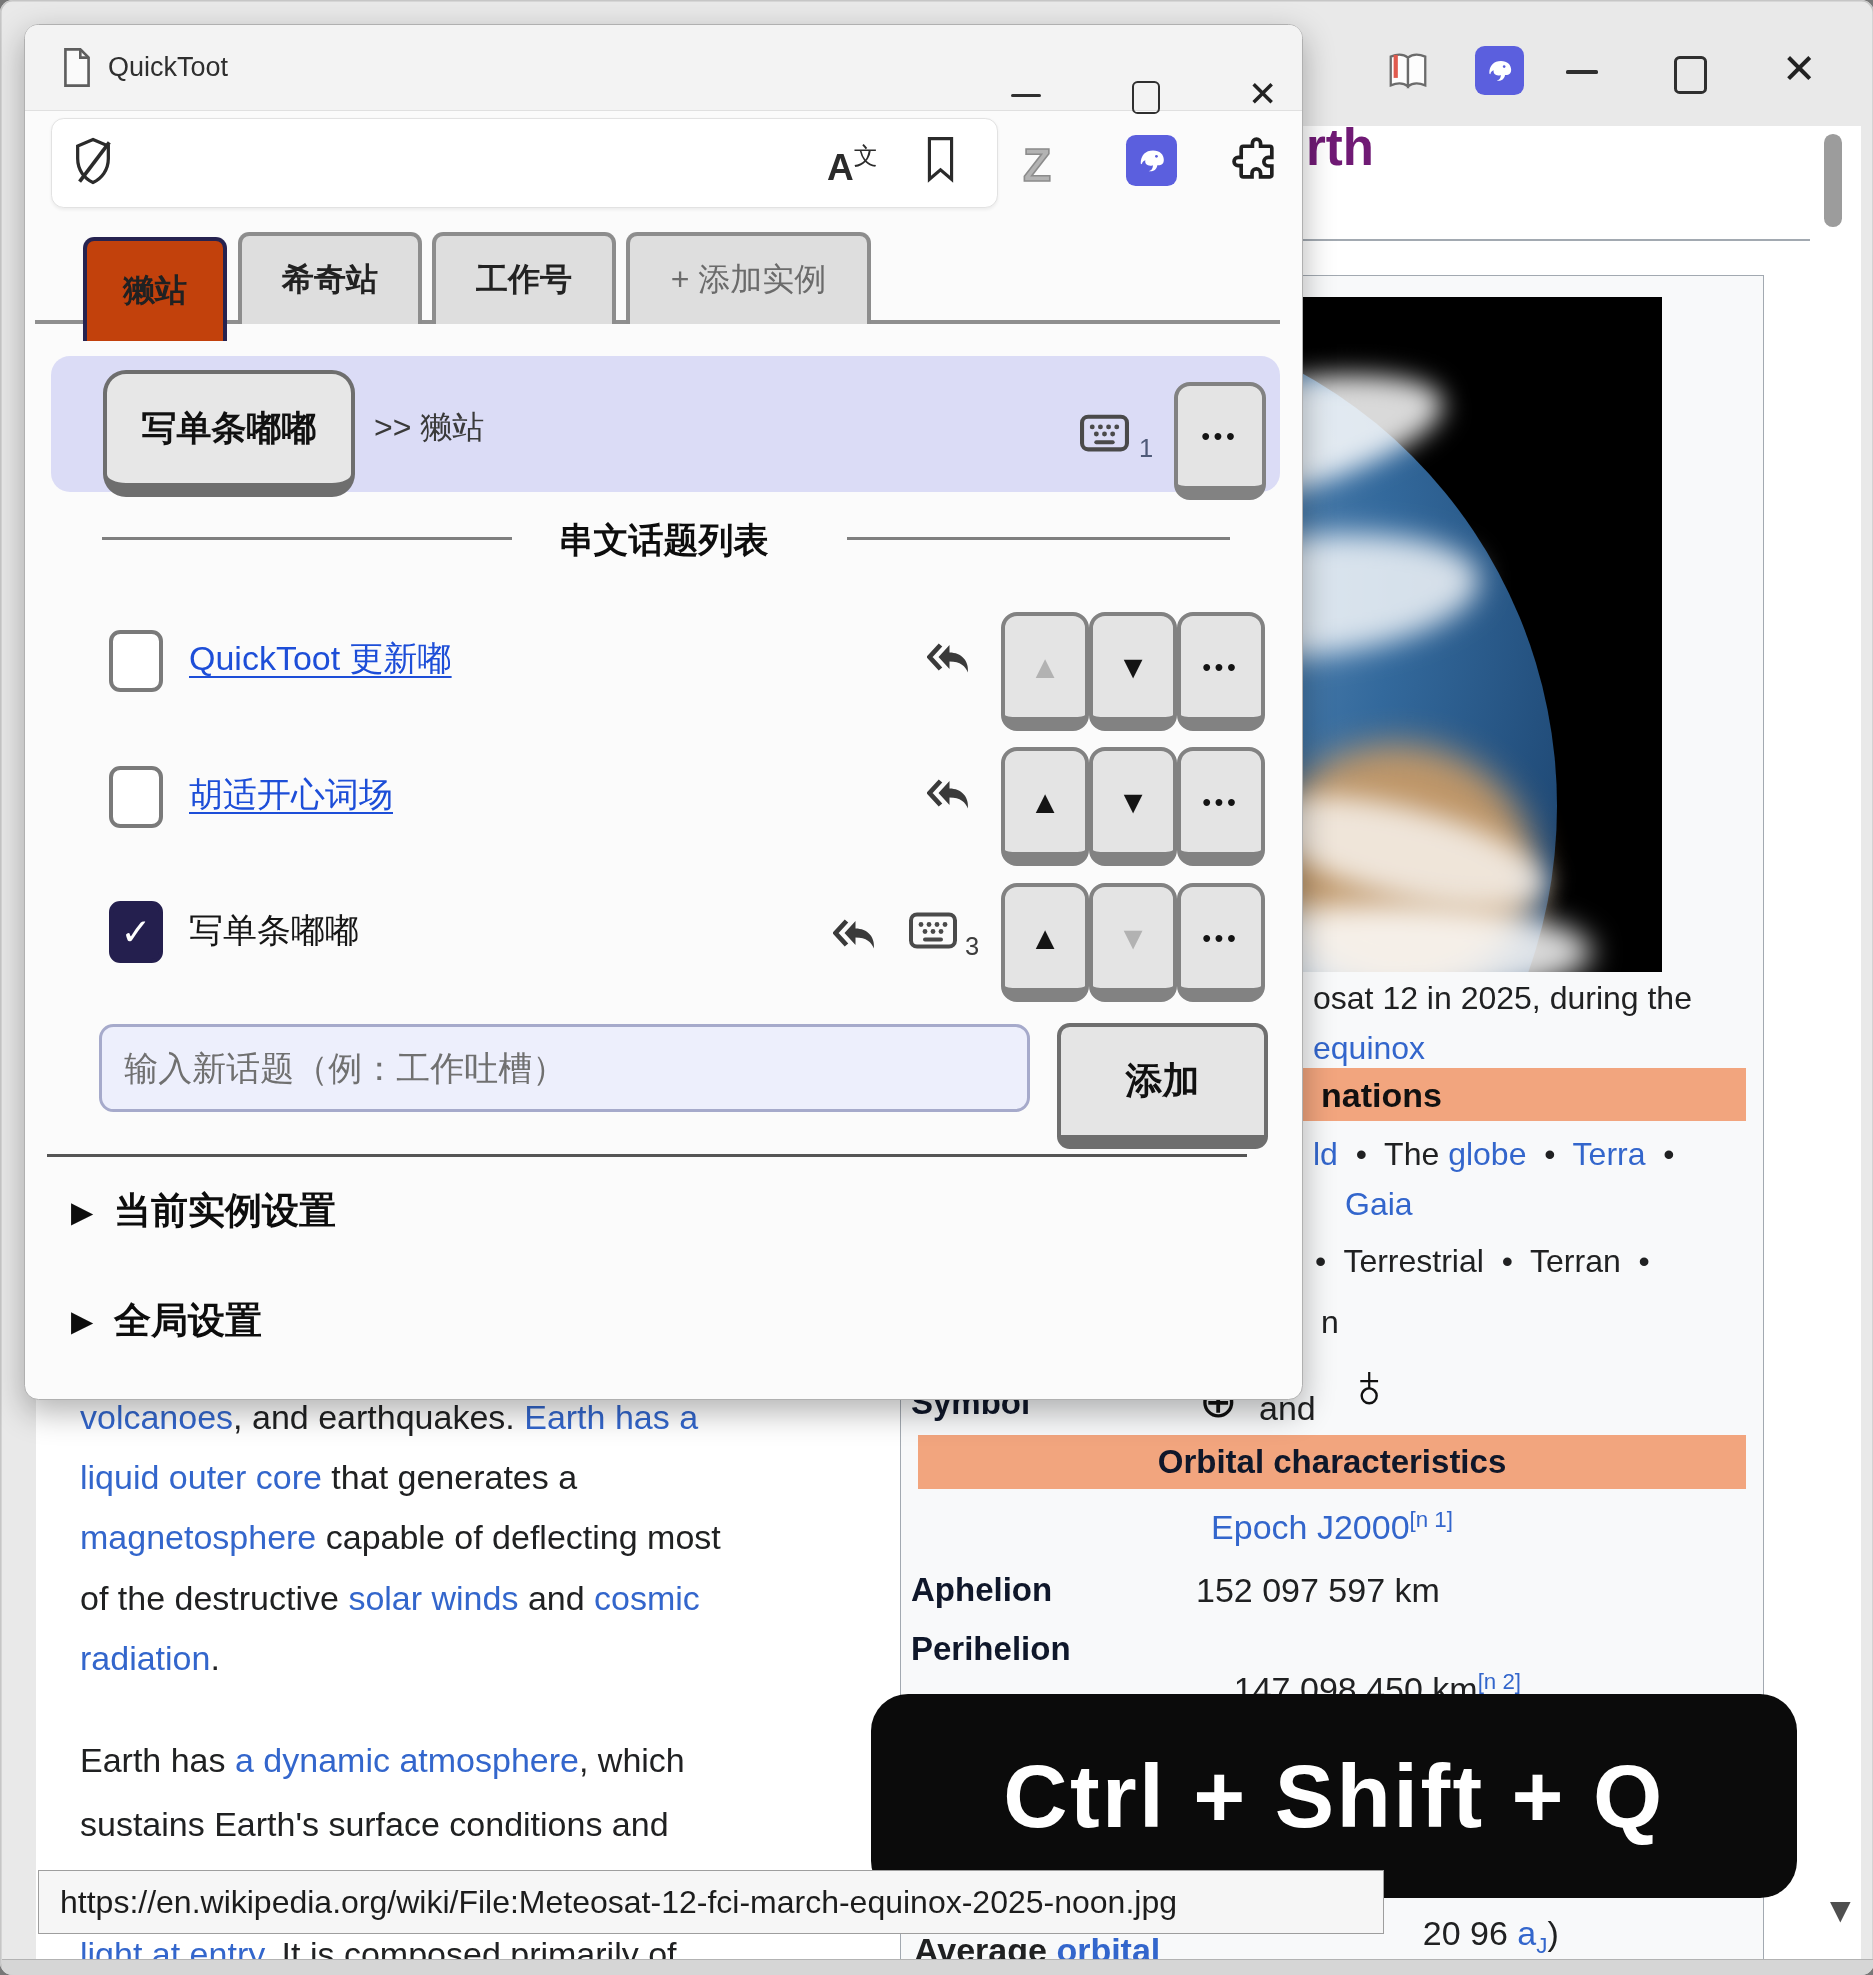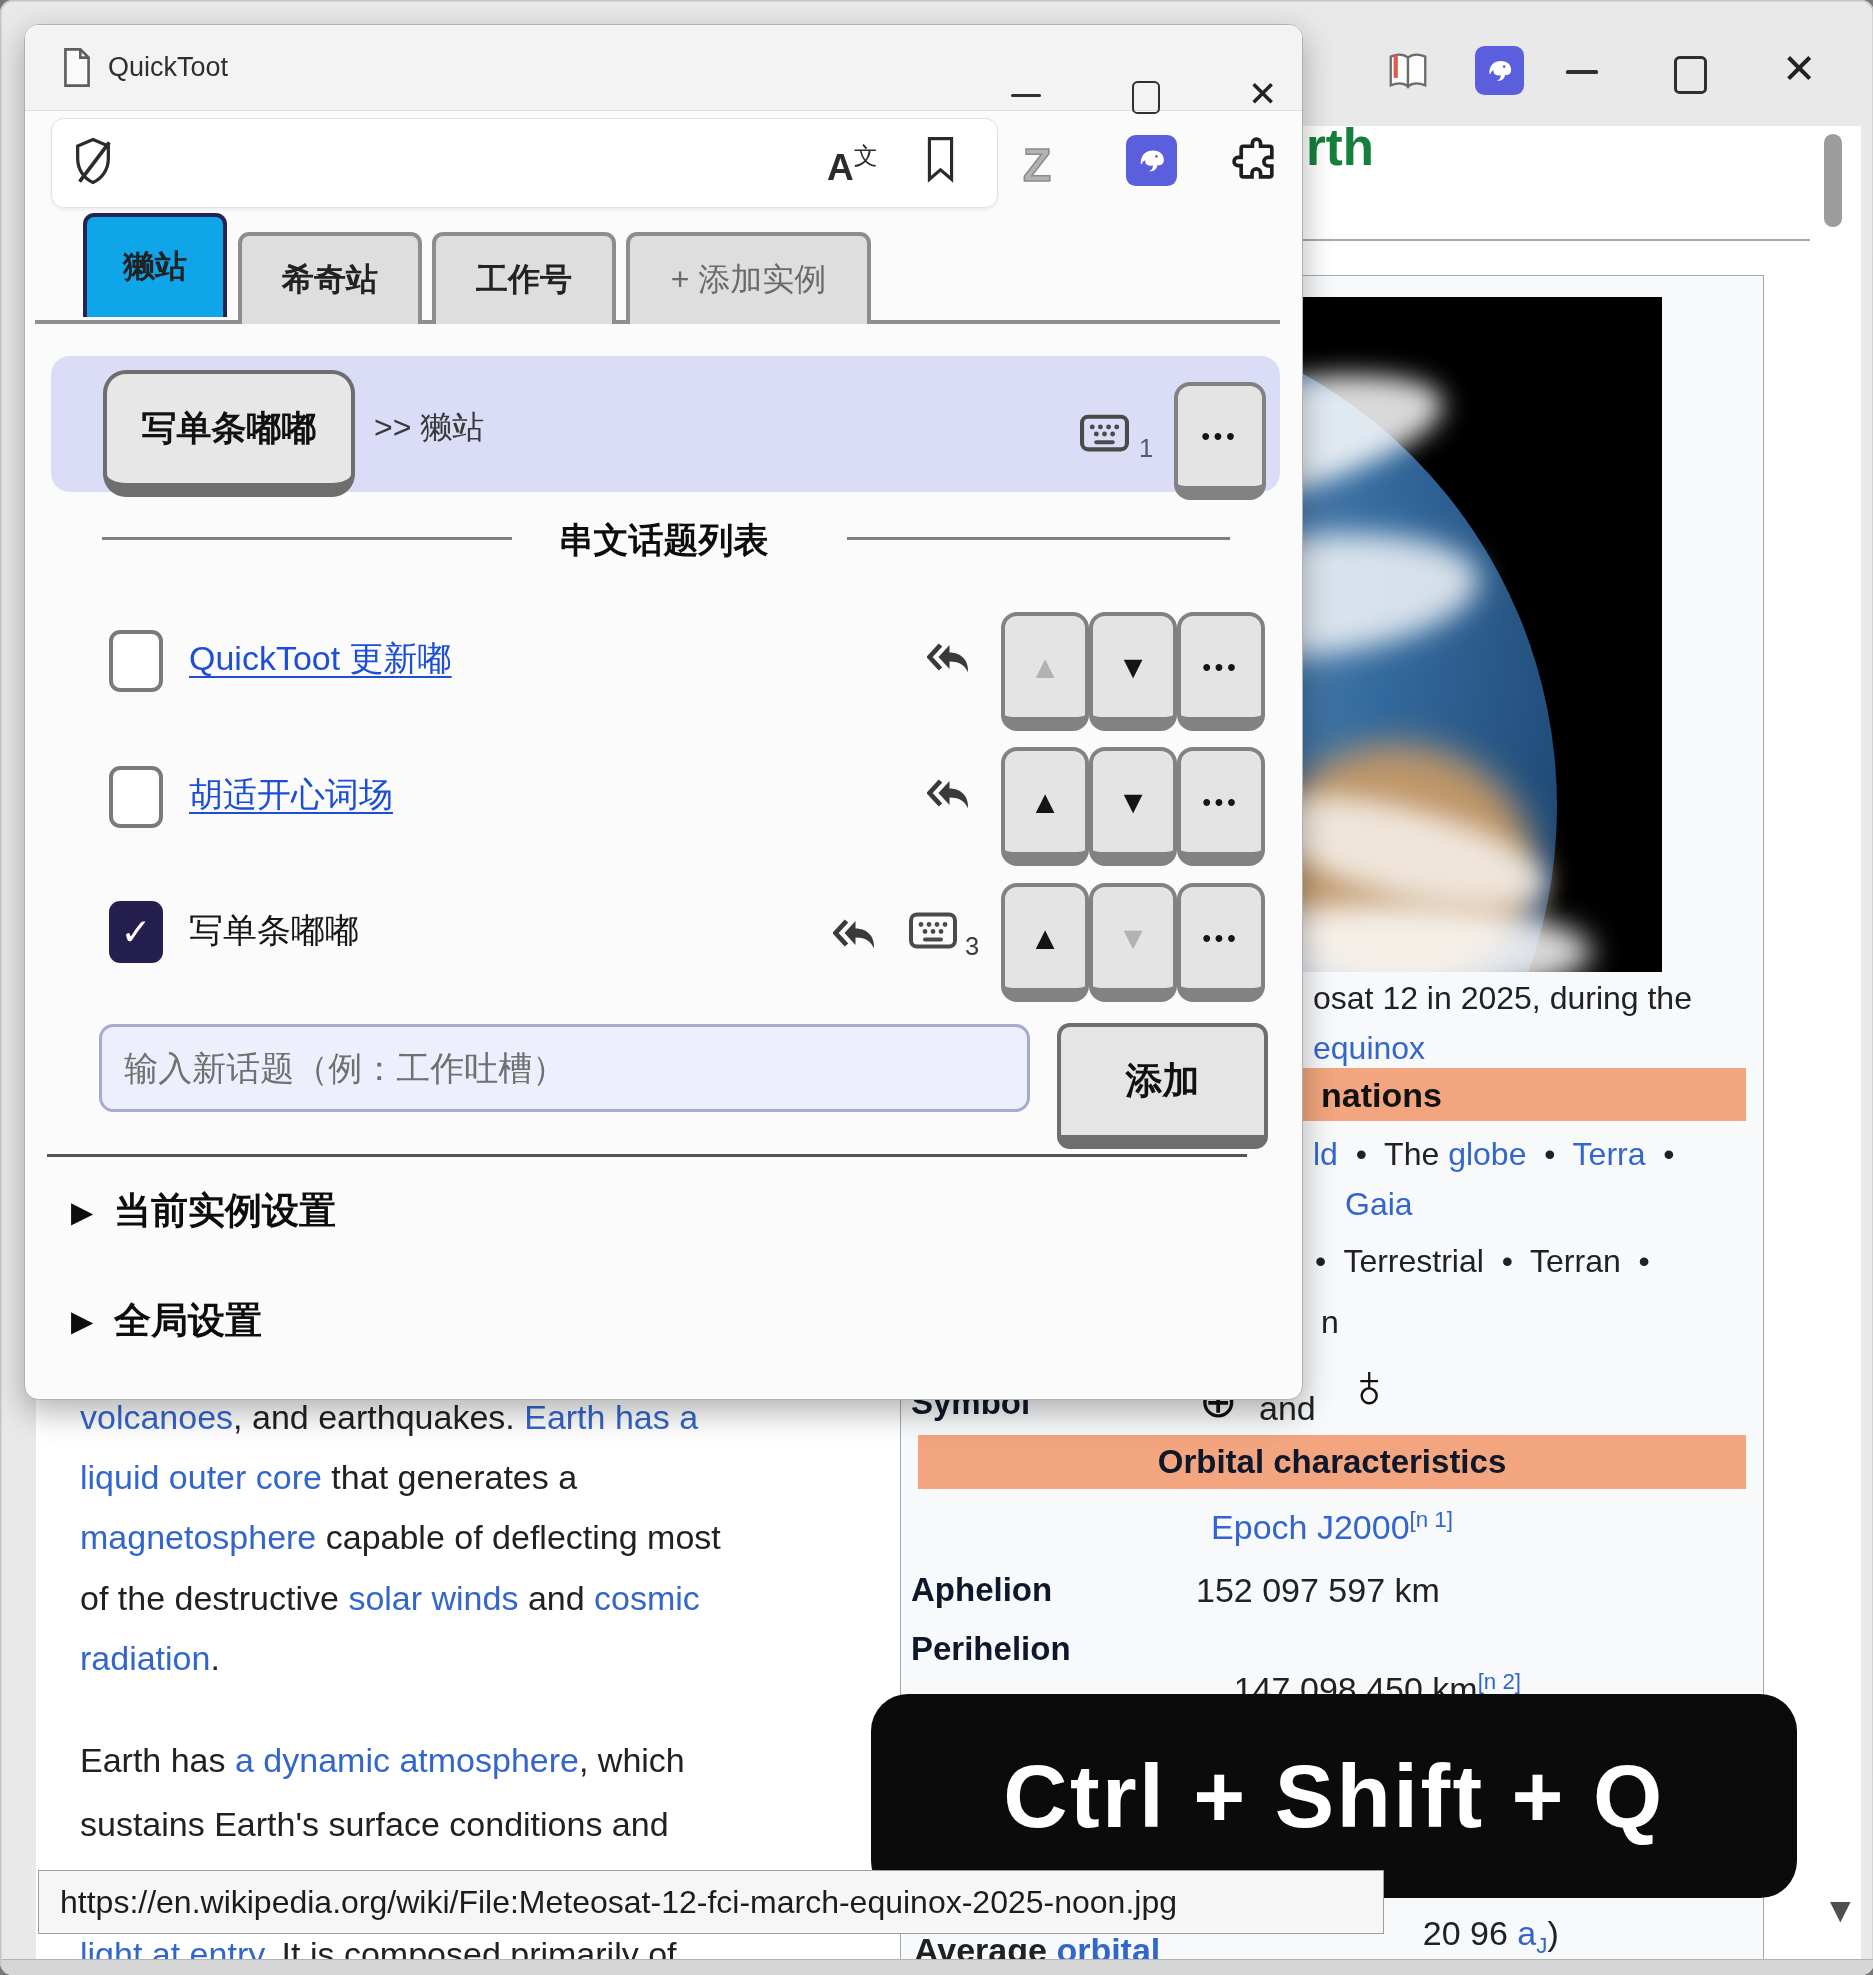--- a/index.html
+++ b/index.html
@@ -11,21 +11,21 @@
   .content-bg{left:36px;top:126px;width:1825px;height:1835px;background:#fff;z-index:1;}
   .tb-ico{z-index:6;}
   .win-min{width:32px;height:4px;background:#2f2f2f;border-radius:1.6px;}
   .win-max{width:27px;height:32px;border:3.2px solid #2f2f2f;border-radius:5.6px;background:transparent;}
   .win-close{font-size:41px;color:#222;line-height:1;}
   .masto-sq{width:49px;height:49px;background:#5b5fde;border-radius:9.6px;display:flex;align-items:center;justify-content:center;}
   .scroll-thumb{left:1824px;top:134px;width:17.6px;height:93px;background:#9c9c9c;border-radius:8.8px;z-index:6;}
   .scroll-down{left:1823px;top:1890px;font-size:35px;color:#4f4f4f;z-index:6;}
   
   .z2{z-index:2;}
-  .page-title{left:1306px;top:118px;font-size:51px;font-weight:bold;color:#15803d;}
+  .page-title{left:1306px;top:118px;font-size:51px;font-weight:bold;color:#701a75;}
   .title-rule{left:1053px;top:239px;width:757px;height:2.4px;background:#a2a9b1;}
   .infobox{left:900px;top:275px;width:862px;height:1701px;background:#f8f9fa;border:1.6px solid #a2a9b1;}
   .earth-img{left:1001px;top:297px;width:661px;height:675px;background:#000;overflow:hidden;}
   .globe{position:absolute;left:-434px;top:14.4px;width:990px;height:990px;border-radius:50%;
     background:radial-gradient(circle at 38% 28%, #9dc0de 0%, #5d8cb8 26%, #33699c 48%, #214c79 68%, #10294a 84%, #071527 100%);}
   .blob{position:absolute;border-radius:50%;}
   .art-line{left:80px;font-size:34px;white-space:pre;color:#202122;}
   .lk{color:#3366cc;}
   .l1{top:1398px;} .l2{top:1458px;} .l3{top:1518px;} .l4{top:1579px;}
   .l5{top:1639px;} .l6{top:1741px;} .l7{top:1805px;} .l8{top:1935px;}
@@ -44,21 +44,21 @@
   
   .popup{left:24px;top:24px;width:1277px;height:1374px;background:#fbfbfb;border:1.6px solid #b0b0b0;border-radius:14.4px;
     z-index:10;box-shadow:0 11.2px 32px rgba(0,0,0,.30);}
   .p-titlebar{left:0;top:0;width:1277px;height:85px;background:#f3f3f3;border-radius:12.8px 12.8px 0 0;border-bottom:1.6px solid #e0e0e0;}
   .p-title{left:83px;top:27px;font-size:27px;color:#2f2f2f;}
   .p-field{left:25.5px;top:93px;width:945px;height:88px;background:#fff;border:0.8px solid #e2e2e2;border-radius:12.8px;
     box-shadow:0 1.6px 3.2px rgba(0,0,0,.06);}
   .zlogo{left:998px;top:113px;font-size:46px;font-weight:bold;color:#b3b3b3;-webkit-text-stroke:1.6px #8c8c8c;}
   .tab{position:absolute;display:flex;align-items:center;justify-content:center;font-size:32px;border-radius:11.2px 11.2px 0 0;}
   .tab-line{left:9.6px;top:295px;width:1245px;height:4px;background:#8f8f8f;}
-  .tab-active{left:58px;top:188px;width:136px;height:100px;background:#0ea5e9;border:4px solid #262350;border-bottom:none;font-weight:bold;z-index:2;}
+  .tab-active{left:58px;top:212px;width:136px;height:100px;background:#c2410c;border:4px solid #262350;border-bottom:none;font-weight:bold;z-index:2;}
   .tab-idle{top:207px;height:88px;background:#dedede;border:4px solid #8d8d8d;border-bottom:none;font-weight:bold;color:#222;}
   .purple-bar{left:25.5px;top:331px;width:1229px;height:136px;background:#dbdcf6;border-radius:19px;}
   .btn3d{position:absolute;background:#e4e4e4;border:4.8px solid #828282;border-bottom-width:14.4px;border-radius:16px;
     display:flex;align-items:center;justify-content:center;}
   .btn-compose{left:78px;top:345px;width:244px;height:109px;border-color:#6e6e6e;background:#e7e7e7;border-radius:23px;
     font-size:35px;font-weight:bold;color:#111;}
   .compose-target{left:349px;top:381px;font-size:32px;color:#3a3a3a;}
   .kbd-count{font-size:25.5px;color:#4f5a78;}
   .dots{font-size:24px;font-weight:bold;letter-spacing:4px;color:#141414;}
   .sec-line{top:512px;height:3.2px;background:#7f7f7f;}

